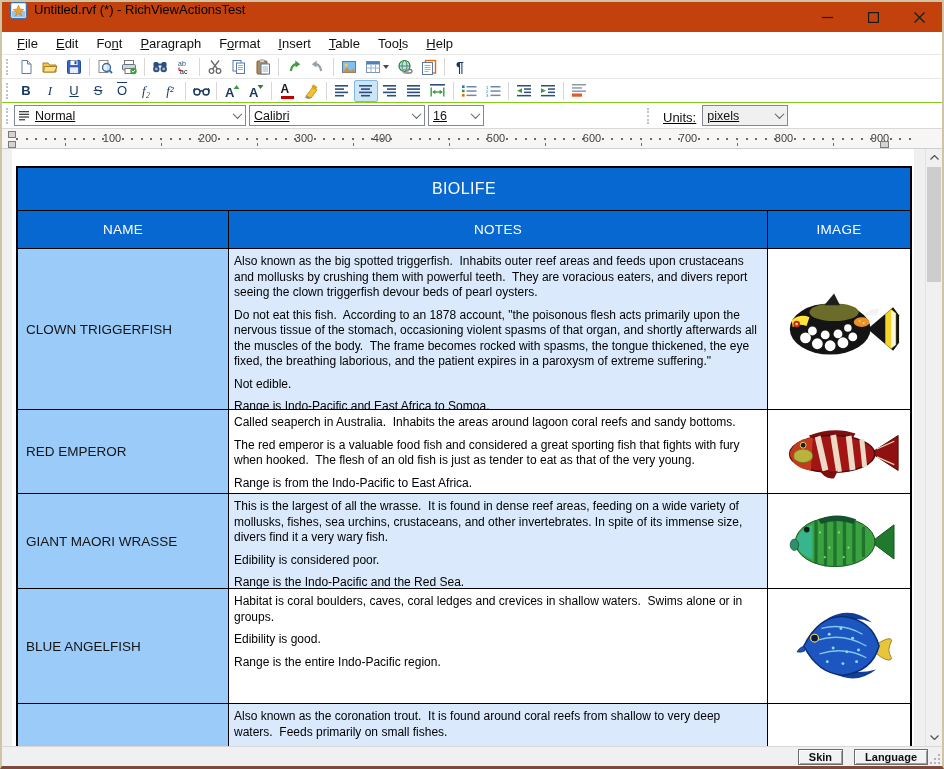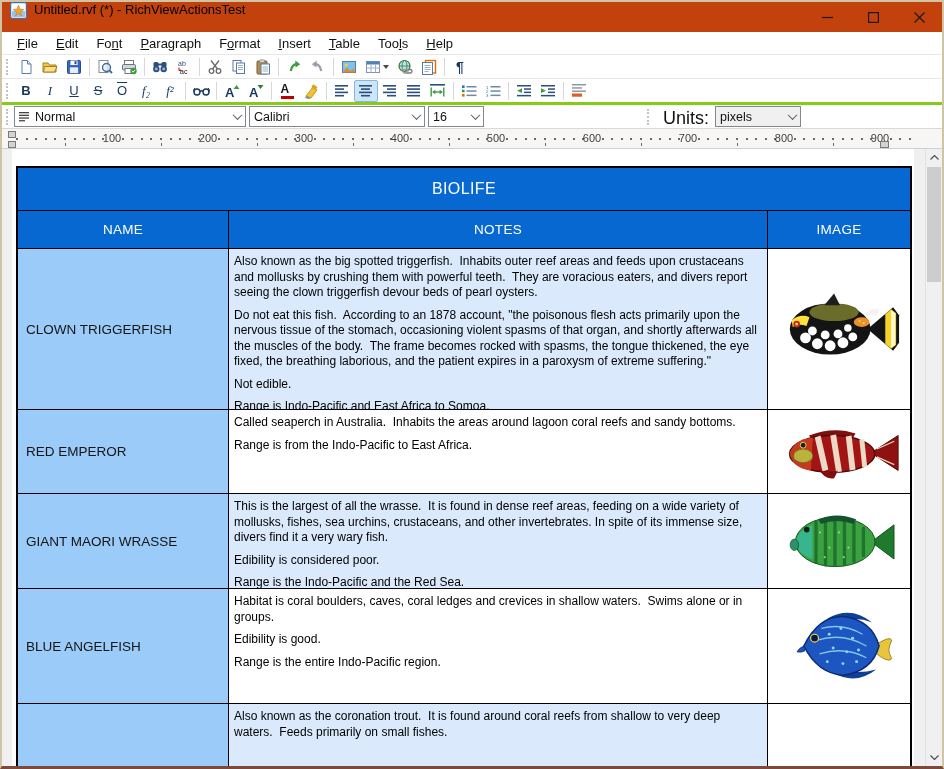--- a/index.html
+++ b/index.html
@@ -28,29 +28,29 @@
   .glyph.i{font-style:italic;font-family:"Liberation Serif",serif;}
   .glyph.u{text-decoration:underline;}
   .glyph.s{text-decoration:line-through;}
   .glyph.o{text-decoration:overline;}
   .glyph.f{font-style:italic;font-family:"Liberation Serif",serif;}
   .fontcolor-a{color:#1a1a1a;font-size:12px;font-weight:bold;line-height:1;display:block;}
   .fontcolor-bar{display:block;width:13px;height:3px;background:#c00000;margin-top:1px;}
   .caret-down{width:0;height:0;border-left:3px solid transparent;border-right:3px solid transparent;border-top:4px solid #4a4a4a;margin-left:2px;}
   .pilcrow{color:#17375e;font-weight:bold;font-size:14px;}
   
-  .formatbar{height:26px;display:flex;align-items:center;background:#fff;border-top:3px solid #84cc16;flex:0 0 26px;padding-left:2px;}
+  .formatbar{height:26px;display:flex;align-items:center;background:#fff;border-top:1px solid #84cc16;flex:0 0 26px;padding-left:2px;text-decoration:underline;}
   .combo{height:21px;border:1px solid #828790;background:#fff;display:flex;align-items:center;font-size:12.5px;color:#111;padding:0 4px;margin-right:3px;}
   .combo .val{flex:1;overflow:hidden;white-space:nowrap;}
   .chev{width:7px;height:7px;border-right:1.5px solid #5a5a5a;border-bottom:1.5px solid #5a5a5a;transform:rotate(45deg) translate(-1px,-1px);flex:0 0 auto;margin-left:4px;}
   .combo.style{width:232px;}
   .combo.font{width:176px;}
   .combo.size{width:56px;}
   .combo.units{width:86px;background:#f0f0f0;}
-  .units-label{font-size:18px;color:#111;margin:4px 6px 0 8px;}
+  .units-label{font-size:13px;color:#111;margin:4px 6px 0 8px;}
   .para-ic{margin-right:5px;}
   
   .ruler{height:21px;background:#f7f6f5;border-top:1px solid #d9d9d9;border-bottom:1px solid #cfcfcf;position:relative;flex:0 0 21px;}
   .ruler .dot{position:absolute;top:9px;width:2px;height:2px;background:#6a6a6a;}
   .ruler .tick50{position:absolute;top:14px;width:1px;height:3px;background:#6a6a6a;}
   .ruler .rlabel{position:absolute;top:3px;transform:translateX(-50%);font-size:11px;color:#3d3d3d;}
   .ruler .ind{position:absolute;background:#d6d3ce;border:1px solid #7a7a7a;}
   
   .docview{flex:1 1 auto;background:#f0f0f0;position:relative;overflow:hidden;}
   .page{position:absolute;left:10px;top:0;width:902px;min-height:700px;background:#fff;}
@@ -505,21 +505,21 @@
       <i class="dot" style="left: 311.6px;"></i>
       <i class="dot" style="left: 321.2px;"></i>
       <i class="dot" style="left: 330.8px;"></i>
       <i class="dot" style="left: 340.4px;"></i>
       <i class="dot" style="left: 350px;"></i>
       <i class="tick50" style="left: 351px;"></i>
       <i class="dot" style="left: 359.6px;"></i>
       <i class="dot" style="left: 369.2px;"></i>
       <i class="dot" style="left: 378.8px;"></i>
       <i class="dot" style="left: 388.4px;"></i>
-      <span class="rlabel" style="left: 398px;">400</span>
+      <span class="rlabel" style="left: 380px;">400</span>
       <i class="dot" style="left: 407.6px;"></i>
       <i class="dot" style="left: 417.2px;"></i>
       <i class="dot" style="left: 426.8px;"></i>
       <i class="dot" style="left: 436.4px;"></i>
       <i class="dot" style="left: 446px;"></i>
       <i class="tick50" style="left: 447px;"></i>
       <i class="dot" style="left: 455.6px;"></i>
       <i class="dot" style="left: 465.2px;"></i>
       <i class="dot" style="left: 474.8px;"></i>
       <i class="dot" style="left: 484.4px;"></i>
@@ -620,20 +620,21 @@
                   <circle cx="90" cy="40" r="1" fill="#ffe23a"></circle>
       <polygon points="50,22 60,10 66,22" fill="#1e1e1e"></polygon>
       <path d="M92 30 q8 -6 14 -4 l-3 7 q-6 -2 -11 0z" fill="#f3f3f3"></path>
     </svg>
               </div>
             </div>
             <div class="t-row" style="height: 84px;">
               <div class="cell-name">RED EMPEROR</div>
               <div class="cell-notes">
                 <p>Called seaperch in Australia.  Inhabits the areas around lagoon coral reefs and sandy bottoms.</p>
+                <p>The red emperor is a valuable food fish and considered a great sporting fish that fights with fury when hooked.  The flesh of an old fish is just as tender to eat as that of the very young.</p>
                 <p>Range is from the Indo-Pacific to East Africa.</p>
               </div>
               <div class="cell-image">
                 <svg width="126" height="64" viewBox="0 0 130 66">
       <polygon points="98,34 126,16 126,52" fill="#8f1010" stroke="#4f0a0a"></polygon>
       <line x1="104" y1="30" x2="122" y2="22" stroke="#e8d9b8" stroke-width="1.2"></line>
       <line x1="104" y1="38" x2="122" y2="46" stroke="#e8d9b8" stroke-width="1.2"></line>
       <path d="M34 16 q26 -10 48 -2 l-4 7 q-20 -7 -40 0z" fill="#7d0f0f"></path>
       <ellipse cx="58" cy="35" rx="44" ry="19" fill="#a31515" stroke="#4f0a0a" stroke-width="1.5"></ellipse>
       <g fill="#f3ead6" opacity="0.92">
@@ -733,14 +734,26 @@
       </div>
       <div class="vs-thumb"></div>
       <div class="vs-arrow vs-down">
         <svg width="9" height="5" viewBox="0 0 9 5">
             <path d="M0.5 0.5 L4.5 4.5 L8.5 0.5" fill="none" stroke="#505050" stroke-width="1.2"></path>
           </svg>
       </div>
     </div>
   </div>
 
+  <div class="statusbar">
+    <div class="sbtn">Skin</div>
+    <div class="sbtn">Language</div>
+    <div class="rgrip">
+      <i style="right:0;bottom:0"></i>
+        <i style="right:4px;bottom:0"></i>
+        <i style="right:0;bottom:4px"></i>
+        <i style="right:8px;bottom:0"></i>
+        <i style="right:0;bottom:8px"></i>
+        <i style="right:4px;bottom:4px"></i>
+    </div>
+  </div>
 
 </div>
 
 </body></html>

